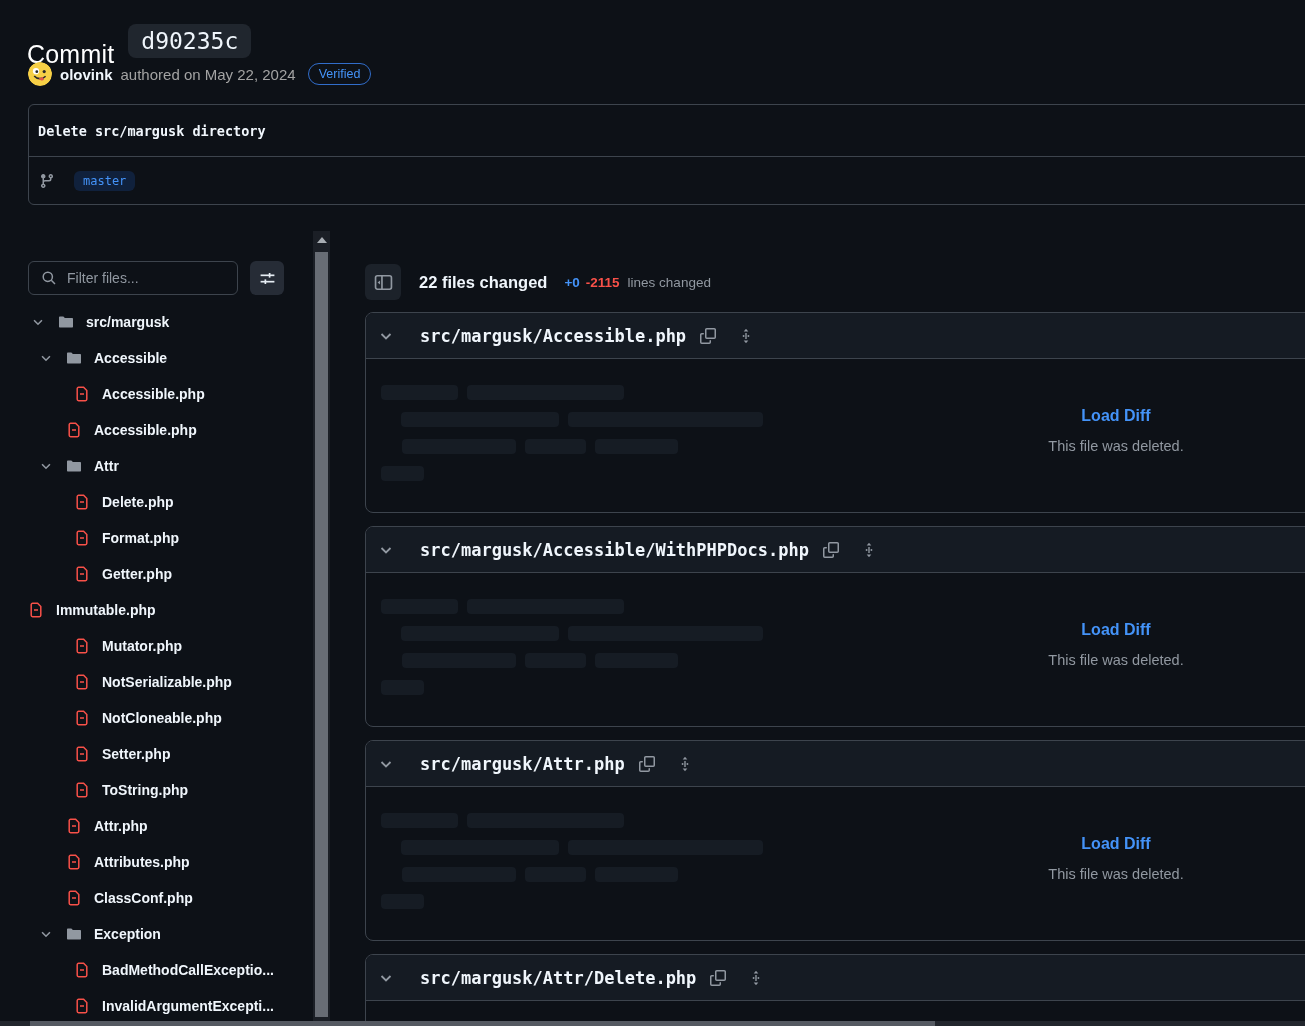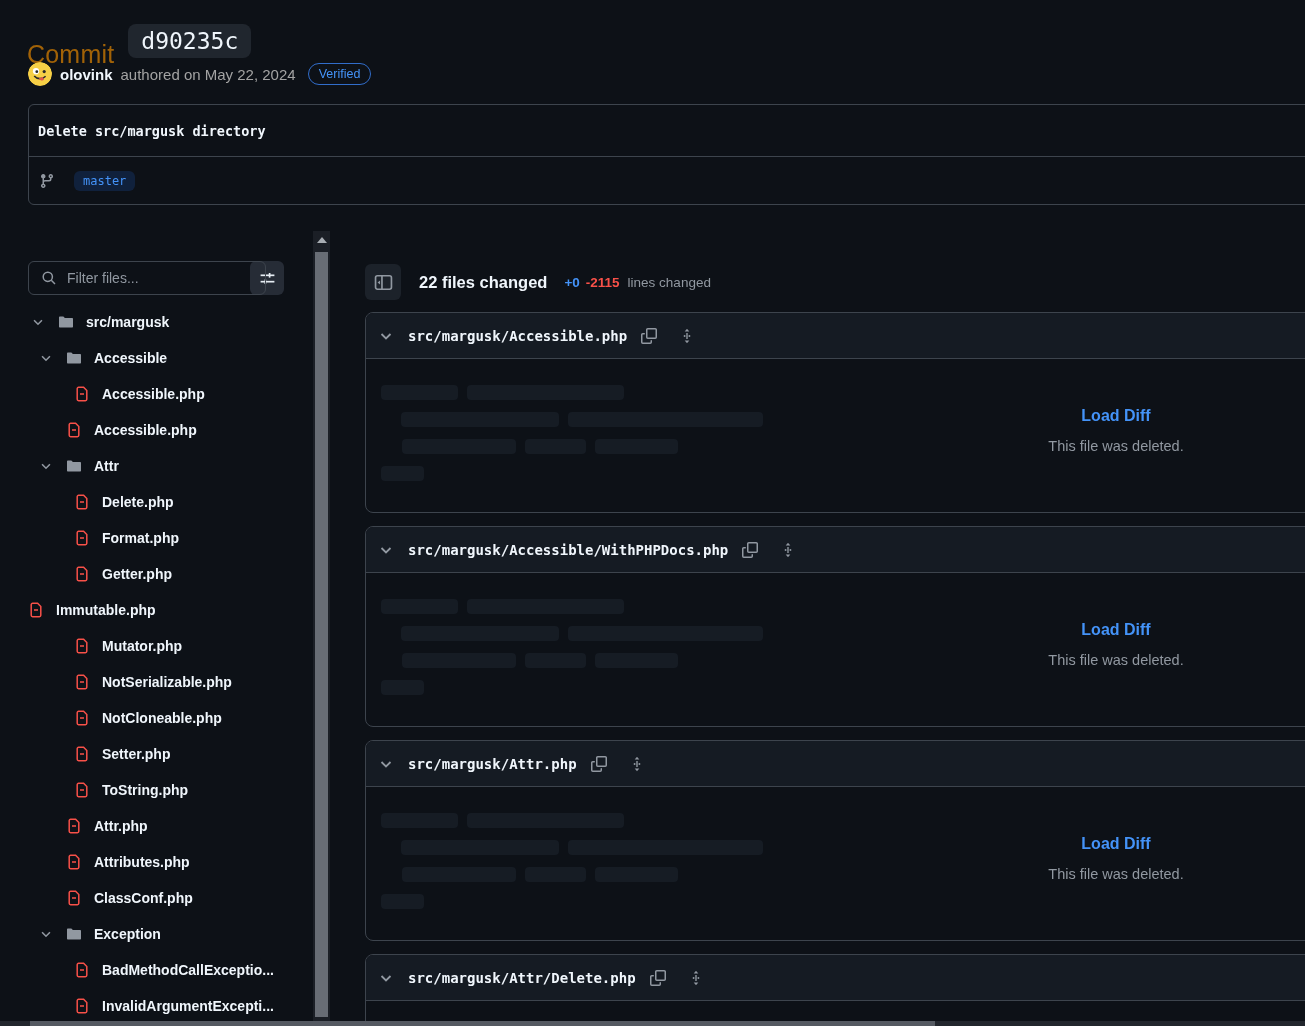--- a/index.html
+++ b/index.html
@@ -3,21 +3,21 @@
 <meta charset="utf-8">
 <style>
   * { margin:0; padding:0; box-sizing:border-box; }
   html,body { width:1305px; height:1026px; overflow:hidden; background:#0d1117;
               font-family:"Liberation Sans","DejaVu Sans",sans-serif; }
   .mono { font-family:"DejaVu Sans Mono","Liberation Mono",monospace; }
   .page { position:relative; width:1305px; height:1026px; background:#0d1117; overflow:hidden; }
 
   
   .title-row { position:absolute; left:27px; top:12px; display:flex; align-items:center; gap:14px; }
-  .page-title { color:#a16207; font-size:25px; font-weight:400; letter-spacing:.2px;margin-top:28px; }
+  .page-title { color:#ffffff; font-size:25px; font-weight:400; letter-spacing:.2px;margin-top:28px; }
   .hash-badge { font-family:"DejaVu Sans Mono","Liberation Mono",monospace; font-size:23px;
                 color:#f0f6fc; background:#20262e; border-radius:8px; padding:4px 13px; }
   .author-row { position:absolute; left:28px; top:60px; height:28px; display:flex; align-items:center; gap:8px; }
   .avatar { width:24px; height:24px; border-radius:50%; overflow:hidden; flex:0 0 auto; }
   .author-name { color:#f0f6fc; font-size:15px; font-weight:700; text-decoration:none; }
   .authored-text { color:#a3a3a3; font-size:15px; }
   .verified-badge { color:#4493f8; border:1px solid #316dca; border-radius:999px;
                     font-size:12.5px; font-weight:500; padding:3px 10px; margin-left:4px; }
   .commit-box { position:absolute; left:28px; right:-12px; top:104px; height:101px;
                 border:1px solid #3d444d; border-radius:6px; }
@@ -26,21 +26,21 @@
   .branch-row { height:49px; border-top:1px solid #3d444d; display:flex; align-items:center;
                 padding-left:10px; gap:19px; }
   .branch-pill { color:#4493f8; background:rgba(31,111,235,.18); border-radius:6px;
                  font-size:12px; padding:3px 9px; }
 
   
   aside { position:absolute; left:0; top:230px; width:313px; bottom:0; overflow:hidden; }
   .filter-row { margin:31px 0 0 28px; display:flex; gap:12px; }
   .filter-input-wrap { position:relative; width:210px; height:34px; }
   .filter-input-wrap svg { position:absolute; left:13px; top:9px; }
-  .filter-input { width:238px; height:34px; background:transparent; border:1px solid #3d444d;
+  .filter-input { width:210px; height:34px; background:transparent; border:1px solid #3d444d;
                   border-radius:6px; color:#f0f6fc; font-size:14px; padding:0 10px 0 38px;
                   font-family:"Liberation Sans","DejaVu Sans",sans-serif; outline:none; }
   .filter-input::placeholder { color:#9198a1; }
   .filter-btn { width:34px; height:34px; border:0; border-radius:6px; background:#262c36;
                 display:flex; align-items:center; justify-content:center; cursor:pointer; }
   #tree { margin-top:9px; }
   .tree-row { height:36px; display:flex; align-items:center; gap:12px; cursor:pointer;
               font-size:14px; font-weight:600; color:#f0f6fc; white-space:nowrap; }
   .tchev, .ticon { width:16px; height:16px; flex:0 0 auto; display:flex; align-items:center; justify-content:center; }
 
@@ -61,22 +61,22 @@
   .deletions { color:#f85149; font-size:13.5px; font-weight:700; margin-left:6px; }
   .lines-changed { color:#9198a1; font-size:13.5px; margin-left:8px; }
 
   #cards { margin:12px 0 0 35px; }
   .card { width:1500px; border:1px solid #3d444d; border-radius:8px; margin-bottom:13px;
           overflow:hidden; background:#0d1117; }
   .card-header { height:46px; background:#151b23; border-bottom:1px solid #3d444d;
                  display:flex; align-items:center; padding:0 12px; }
   .chev-btn, .icon-btn { background:transparent; border:0; padding:0; cursor:pointer;
                          display:flex; align-items:center; justify-content:center; }
-  .file-path { font-family:"DejaVu Sans Mono","Liberation Mono",monospace; font-size:14px;
-               font-weight:700; color:#f0f6fc; margin-left:14px; }
+  .file-path { font-family:"DejaVu Sans Mono","Liberation Mono",monospace; font-size:17px;
+               font-weight:700; color:#f0f6fc; margin-left:26px; }
   .copy-btn { margin-left:14px; }
   .grab-btn { margin-left:22px; }
   .card-body { height:153px; position:relative; }
   .skel { padding:26px 0 0 15px; }
   .srow { display:flex; gap:9px; margin-bottom:12px; }
   .srow i { display:block; height:15px; border-radius:4px; background:#161c24; }
   .srow.r2 { margin-left:20px; }
   .srow.r3 { margin-left:21px; }
   .loaddiff-col { position:absolute; left:750px; top:48px; transform:translateX(-50%);
                   text-align:center; white-space:nowrap; }

